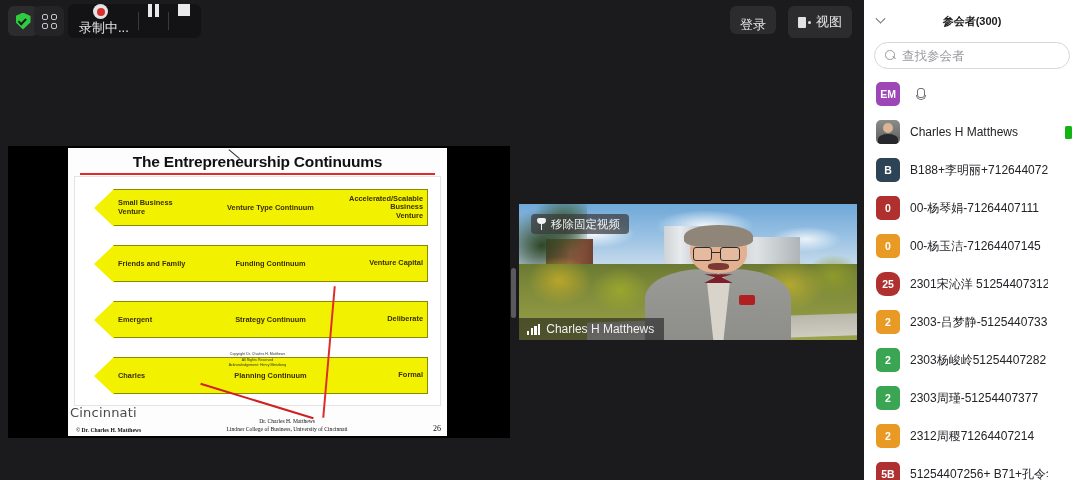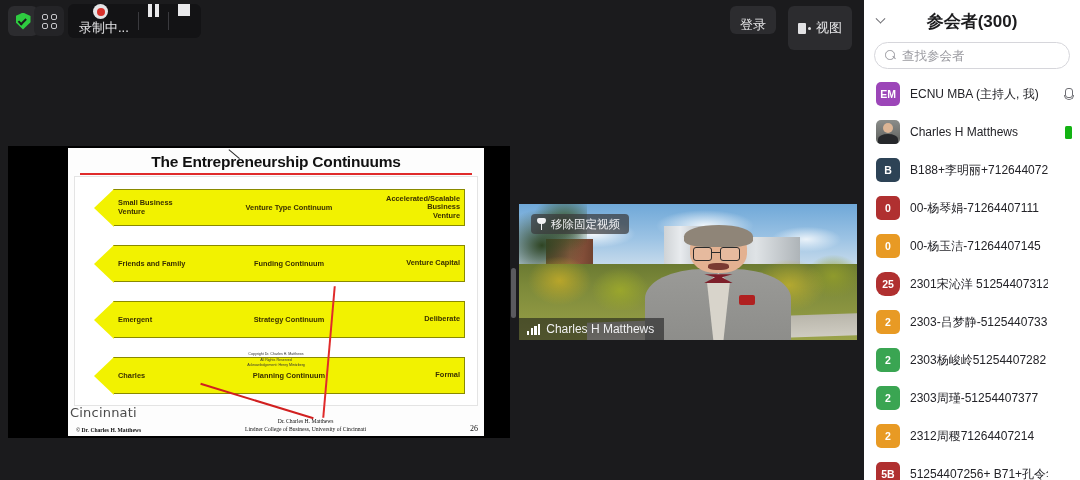--- a/index.html
+++ b/index.html
@@ -81,38 +81,38 @@
   
   #login-btn {
     position: absolute; right: 88px; top: 6px;
     height: 28px; padding: 0 10px;
     border-radius: 6px; background: #2c2c2f;
     display: flex; align-items: flex-end;
     color: #e6e6e8; font-size: 13px;
   }
   #view-btn {
     position: absolute; right: 12px; top: 6px;
-    height: 44px; padding: 0 10px;
+    height: 32px; padding: 0 10px;
     border-radius: 6px; background: #2c2c2f;
     display: flex; align-items: center; gap: 5px;
     color: #e6e6e8; font-size: 13px;
   }
   .view-ico { display: flex; align-items: center; gap: 2px; }
   .view-ico .blk { width: 8px; height: 11px; background: #e2e2e4; border-radius: 1px; }
   .view-ico .dt { width: 3px; height: 3px; background: #e2e2e4; border-radius: 50%; }
 
   
   #share-region {
     position: absolute; left: 8px; top: 146px;
     width: 502px; height: 292px;
     background: #000;
   }
   #slide {
     position: absolute; left: 60px; top: 2px;
-    width: 416px; height: 288px;
+    width: 379px; height: 288px;
     background: #22c55e;
   }
   #slide-inner {
     position: absolute; left: 0; top: 0; right: 0; bottom: 0;
     background: #fdfdfd;
     padding: 4px 6px 0 6px;
   }
   #slide-title {
     text-align: center;
     font-size: 15.5px; font-weight: bold; color: #111;
@@ -314,21 +314,21 @@
   
   #panel {
     position: absolute; right: 0; top: 0;
     width: 216px; height: 480px;
     background: #ffffff;
   }
   #panel-header {
     position: relative; height: 42px;
     display: flex; align-items: center; justify-content: center;
   }
-  #panel-title { font-size: 17px; font-weight: bold; color: #1c1c1e; }
+  #panel-title { font-size: 11px; font-weight: bold; color: #1c1c1e; }
   #panel-collapse {
     position: absolute; left: 8px; top: 13px;
     width: 16px; height: 16px;
     display: flex; align-items: center; justify-content: center;
   }
   .chev-d {
     width: 7px; height: 7px;
     border-right: 1.4px solid #6b6b70;
     border-bottom: 1.4px solid #6b6b70;
     transform: rotate(45deg) translate(-2px,-2px);
@@ -562,21 +562,20 @@
     <div id="search-wrap">
       <div id="search-box">
         <span class="mag"></span>
         <input id="search-input" type="text" placeholder="查找参会者" style="">
       </div>
     </div>
 
     <div id="plist">
         <div class="prow">
           <div class="av" style="background: rgb(156, 70, 184);">EM</div>
-          <div class="pname">ECNU MBA (主持人, 我)</div>
           <div class="pstatus">
             <span class="mic-muted"></span>
           </div>
         </div>
         <div class="prow">
           <div class="av photo"></div>
           <div class="pname">Charles H Matthews</div>
           <div class="pstatus">
             <span class="audio-green"></span>
           </div>

